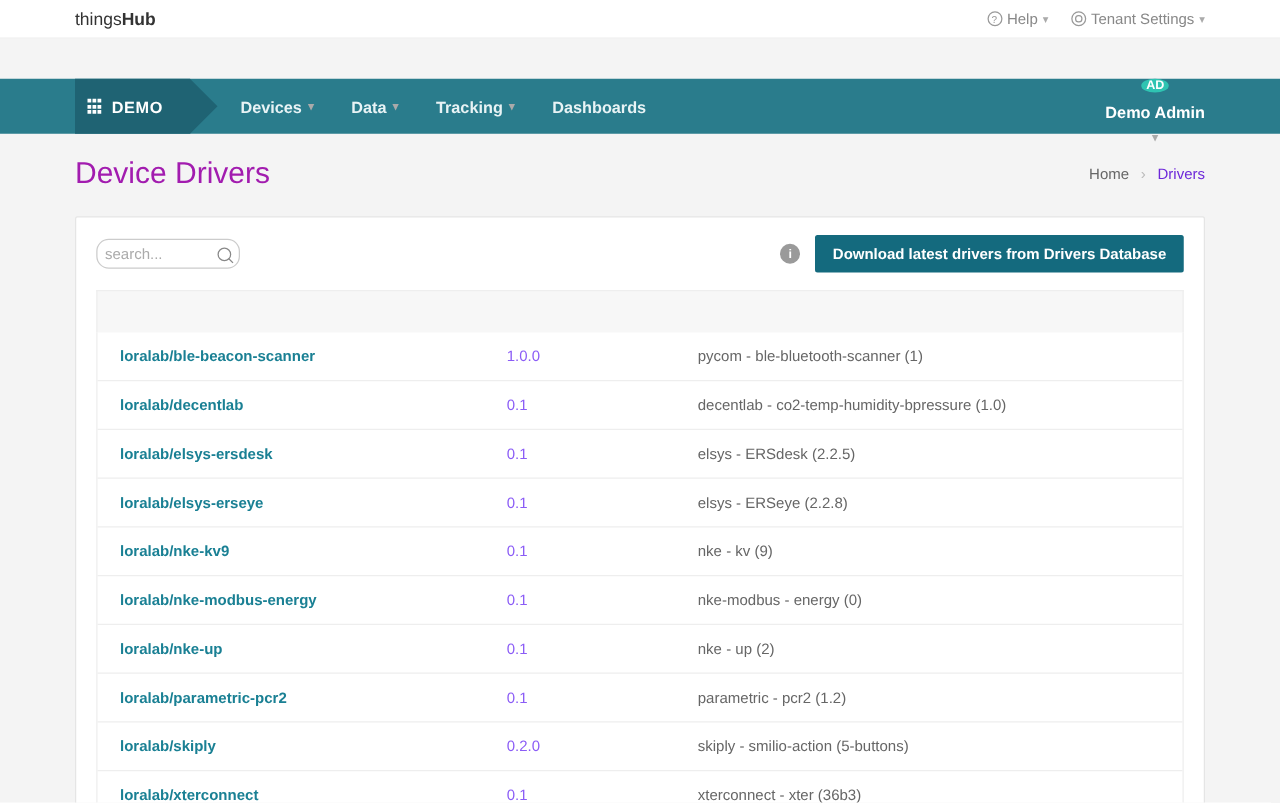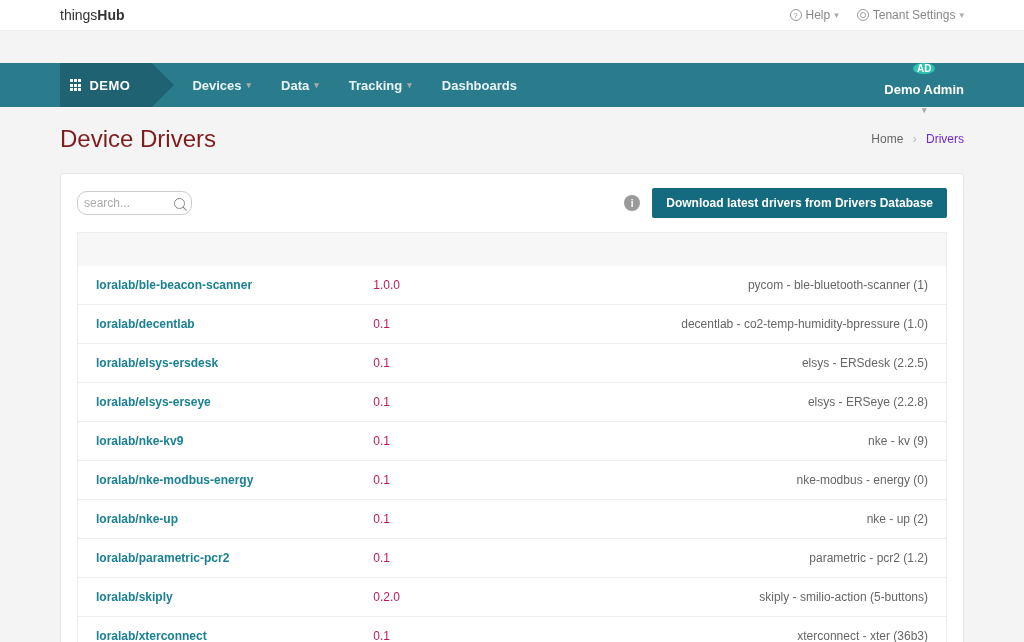--- a/index.html
+++ b/index.html
@@ -74,21 +74,21 @@
   .avatar {
     width:22px;height:22px;border-radius:50%;background:#2fc4b2;color:#fff;
     display:flex;align-items:center;justify-content:center;font-size:10px;font-weight:700;
   }
 
   
   .page-head {
     padding: 18px 60px 10px;
     display:flex; align-items:center; justify-content:space-between;
   }
-  .page-title { font-size: 24px; font-weight: 400; color: #7f1d1d; }
+  .page-title { font-size: 24px; font-weight: 400; color: #a21caf; }
   .crumbs { font-size: 12px; color: #666; }
   .crumbs .sep { margin: 0 6px; color:#bbb; }
   .crumbs span.active { color:#6d28d9; }
 
   
   .card {
     background:#fff;
     margin: 10px 60px 30px;
     border:1px solid #e5e5e5;
     border-radius:2px;
@@ -131,22 +131,22 @@
   .row{
     display:grid;
     grid-template-columns: 3fr 2fr 4fr;
     align-items:center;
     padding: 12px 18px;
     border-top:1px solid #eee;
     font-size:12px;
   }
   .row:first-child{border-top:none;}
   .row .name{color:#1a8094;font-weight:700;cursor:pointer;}
-  .row .ver{color:#be185d;}
-  .row .desc{color:#666;text-align:right;}
+  .row .ver{color:#8b5cf6;margin-left:32px;}
+  .row .desc{color:#666;}
 
   .pager{
     display:flex;justify-content:flex-end;align-items:center;
     gap:26px;
     padding:16px 28px;
     font-size:12px;color:#555;
   }
   .pager .arrow{
     width:22px;height:22px;display:flex;align-items:center;justify-content:center;
     cursor:pointer;color:#555;font-size:14px;font-weight:700;

